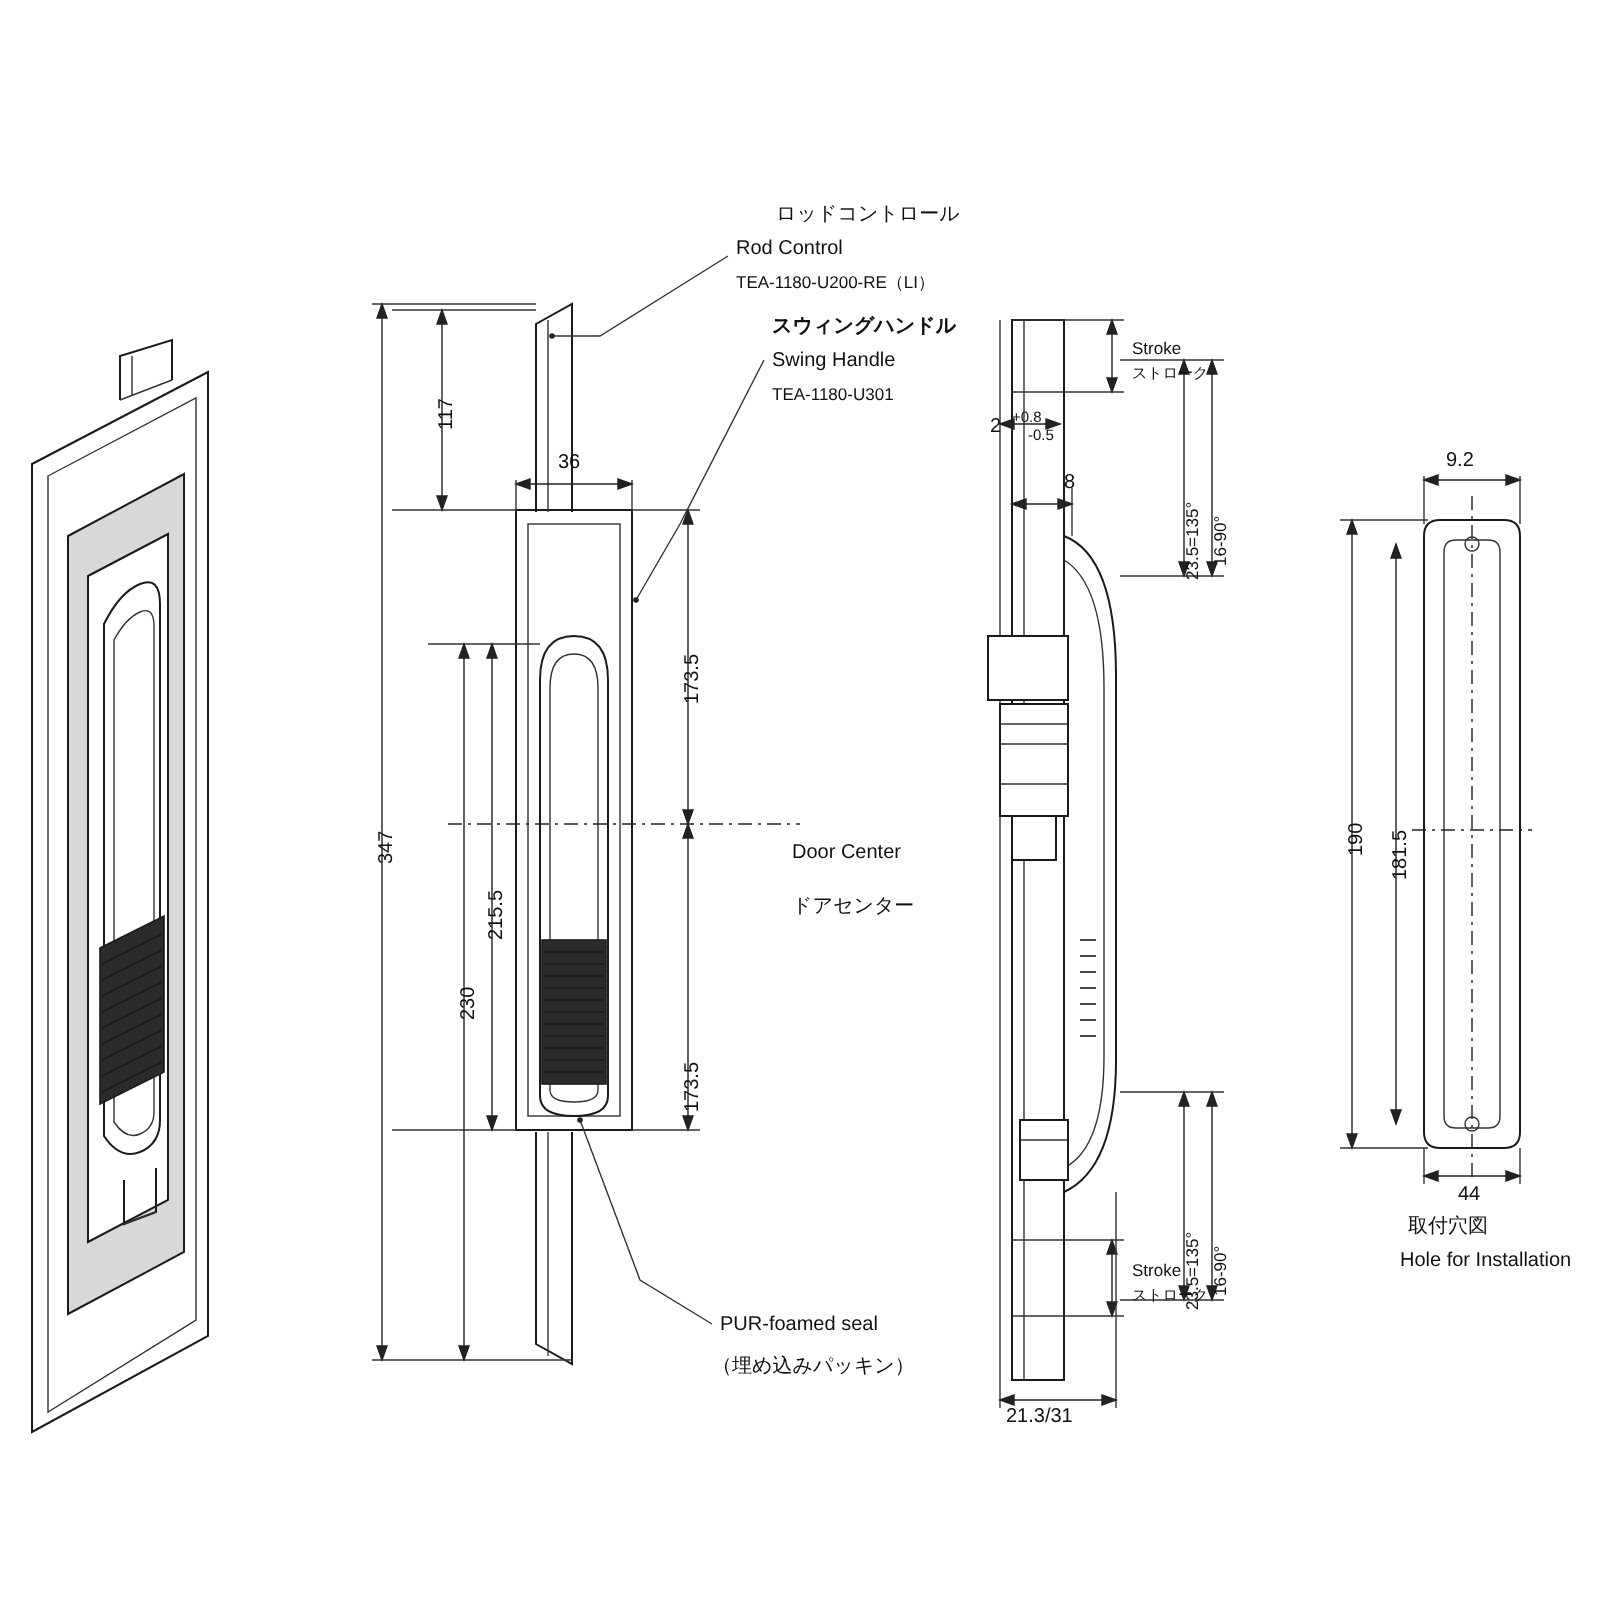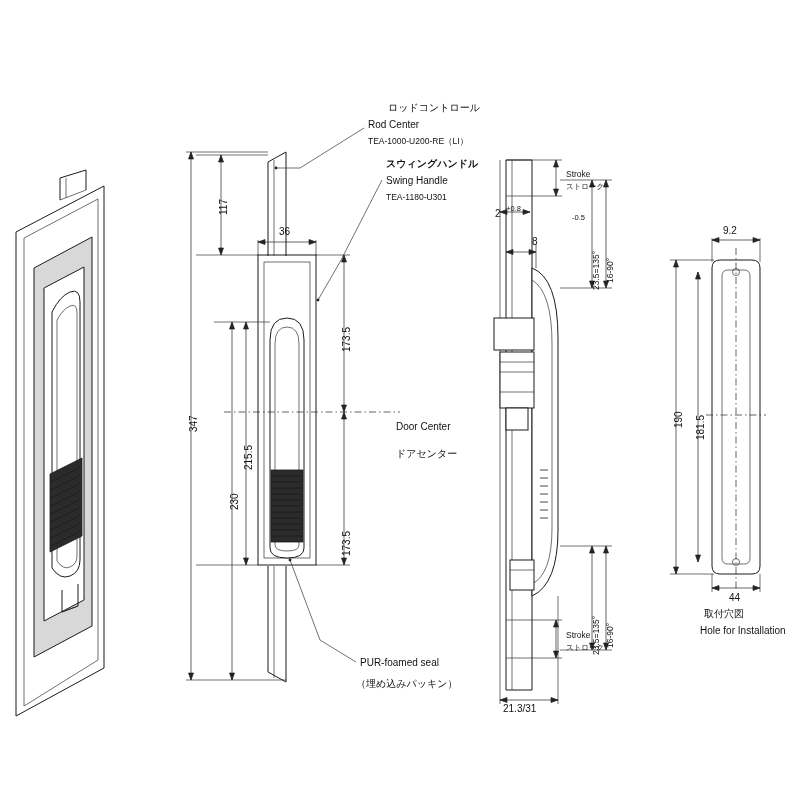--- a/index.html
+++ b/index.html
@@ -296,22 +296,22 @@
         <line x1="712" y1="588" x2="760" y2="588"></line>
         <path d="M712 588 l7 -2.5 v5 Z" fill="#222"></path>
         <path d="M760 588 l-7 -2.5 v5 Z" fill="#222"></path>
         <line class="thin" x1="712" y1="574" x2="712" y2="592"></line>
         <line class="thin" x1="760" y1="574" x2="760" y2="592"></line>
       </g>
     </g>
   </svg>
 
   <div class="lbl jp" style="left:388px;top:102px;">ロッドコントロール</div>
-  <div class="lbl" style="left:368px;top:119px;">Rod Center</div>
-  <div class="lbl small" style="left:368px;top:135px;">TEA-1000-U200-RE（LI）</div>
+  <div class="lbl" style="left:368px;top:119px;">Rod Control</div>
+  <div class="lbl small" style="left:368px;top:135px;">TEA-1180-U200-RE（LI）</div>
 
   <div class="lbl jp" style="left:386px;top:158px;font-weight:bold;">スウィングハンドル</div>
   <div class="lbl" style="left:386px;top:175px;">Swing Handle</div>
   <div class="lbl small" style="left:386px;top:191px;">TEA-1180-U301</div>
 
   <div class="lbl jp" style="left:396px;top:404px;margin-top:44px;">ドアセンター</div>
   <div class="lbl" style="left:396px;top:421px;">Door Center</div>
 
   <div class="lbl" style="left:360px;top:657px;">PUR-foamed seal</div>
   <div class="lbl jp" style="left:356px;top:678px;text-align:right;">（埋め込みパッキン）</div>
@@ -322,21 +322,21 @@
   <div class="lbl rot" style="left:218px;top:215px;">117</div>
   <div class="lbl rot" style="left:188px;top:432px;">347</div>
   <div class="lbl rot" style="left:229px;top:510px;">230</div>
   <div class="lbl rot" style="left:243px;top:470px;">215.5</div>
   <div class="lbl" style="left:279px;top:226px;">36</div>
   <div class="lbl rot" style="left:341px;top:352px;">173.5</div>
   <div class="lbl rot" style="left:341px;top:556px;">173.5</div>
 
   <div class="lbl" style="left:495px;top:208px;">2</div>
   <div class="lbl tiny" style="left:506px;top:203px;">+0.8</div>
-  <div class="lbl tiny" style="left:532px;top:212px;padding-left:40px;">-0.5</div>
+  <div class="lbl tiny" style="left:514px;top:212px;">-0.5</div>
   <div class="lbl" style="left:532px;top:236px;">8</div>
 
   <div class="lbl rot small" style="left:590px;top:290px;">23.5=135°</div>
   <div class="lbl rot small" style="left:604px;top:283px;">16-90°</div>
   <div class="lbl rot small" style="left:590px;top:655px;">23.5=135°</div>
   <div class="lbl rot small" style="left:604px;top:648px;">16-90°</div>
 
   <div class="lbl small" style="left:566px;top:168px;">Stroke</div>
   <div class="lbl jp tiny" style="left:566px;top:181px;">ストローク</div>
   <div class="lbl small" style="left:566px;top:629px;">Stroke</div>

